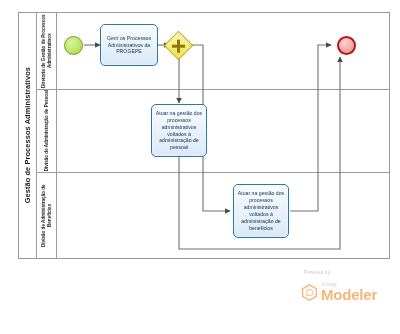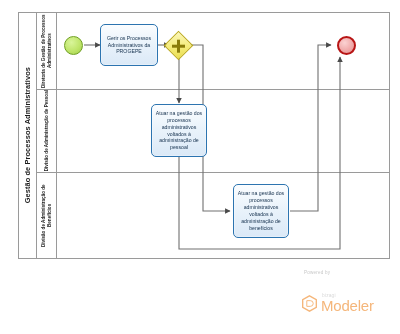--- a/index.html
+++ b/index.html
@@ -167,21 +167,22 @@
   }
   .wm-powered {
     font-size: 4.6px;
     color: #c8c8c8;
     letter-spacing: 0.2px;
     margin-left: 4px;
   }
   .wm-row {
     display: flex;
     align-items: center;
-    margin-top: 19px;
+    margin-top: 8px;
+    font-weight: bold;
   }
   .wm-mark { width: 19px; height: 19px; flex: none; }
   .wm-text { margin-left: 2px; line-height: 1; }
   .wm-bizagi {
     font-size: 4.8px;
     color: #d9d9d9;
     letter-spacing: 0.2px;
     display: block;
     margin-bottom: -1px;
     margin-left: 1px;

